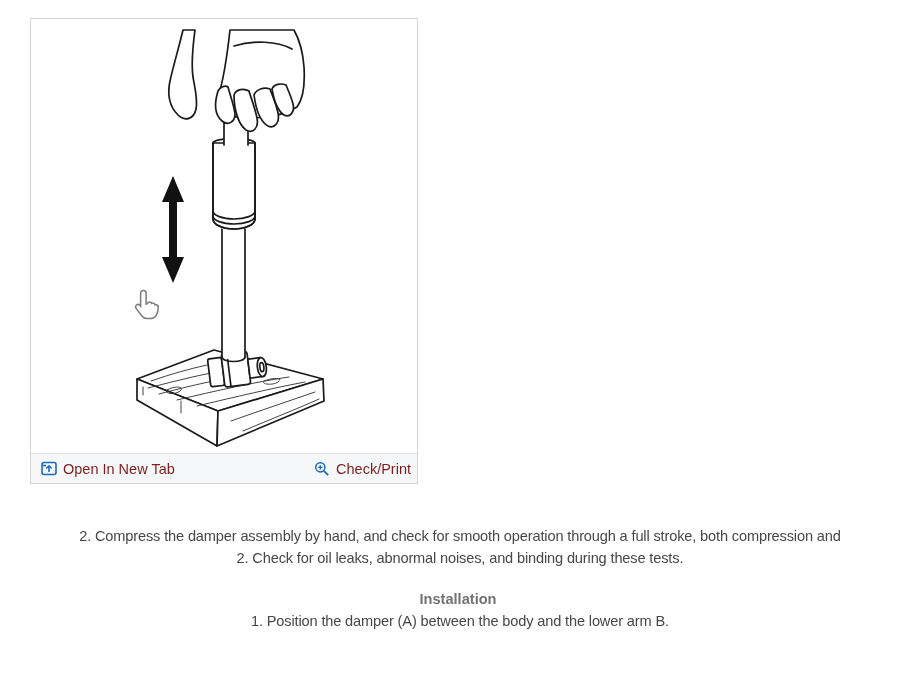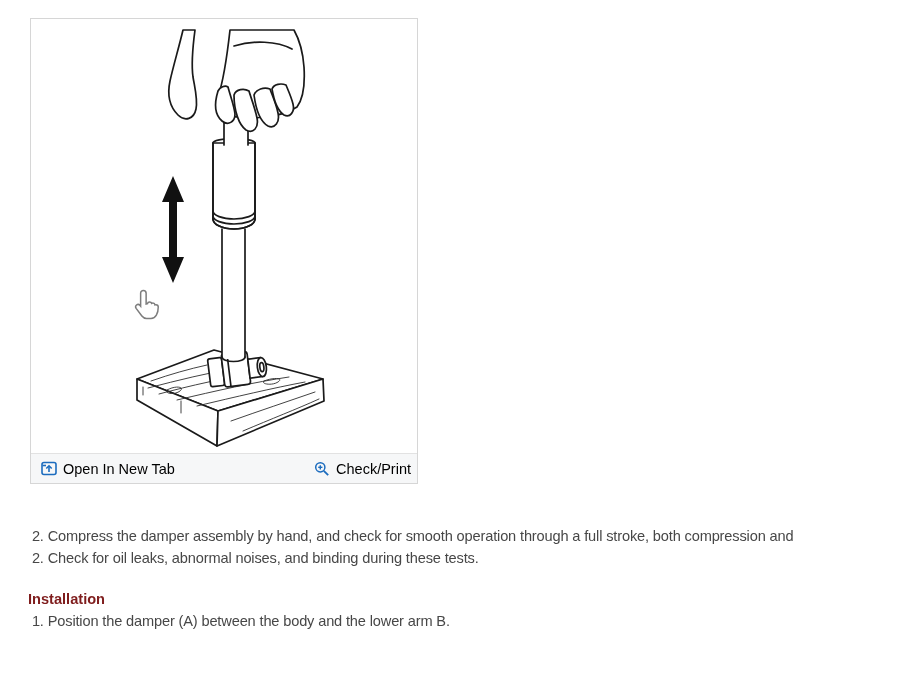--- a/index.html
+++ b/index.html
@@ -25,44 +25,44 @@
   .panel-footer {
     position:absolute; left:0; right:0; bottom:0; height:30px;
     background:#f6f7f8;
     border-top:1px solid #e2e2e2;
     display:flex; align-items:center; justify-content:space-between;
     padding:0 6px 0 10px;
     box-sizing:border-box;
   }
   .panel-link {
     display:flex; align-items:center; gap:6px;
-    color:#000000;
+    color:#7f1d1d;
     font-size:14.5px;
     cursor:pointer;
     text-decoration:none;
     white-space:nowrap;
   }
   .panel-link svg { display:block; }
 
   
   .text-block {
-    position:absolute; left:28px; top:526px; width:884px;
+    position:absolute; left:16px; top:526px; width:884px;text-align:center;
   }
   .line {
     font-size:14.6px;
     line-height:21.5px;
     color:#474747;
     letter-spacing:-0.15px;
     white-space:pre;
   }
   .heading {
     font-size:14.6px;
     line-height:21.5px;
     font-weight:bold;
-    color:#7f1d1d;
+    color:#737373;
     margin-top:20px;
     white-space:pre;
   }
 
   
   .ink   { fill:none; stroke:#1a1a1a; stroke-width:1.7; stroke-linecap:round; stroke-linejoin:round; }
   .inkf  { fill:#ffffff; stroke:#1a1a1a; stroke-width:1.7; stroke-linecap:round; stroke-linejoin:round; }
   .grain { fill:none; stroke:#2e2e2e; stroke-width:0.9; stroke-linecap:round; }
 </style>
 </head>

